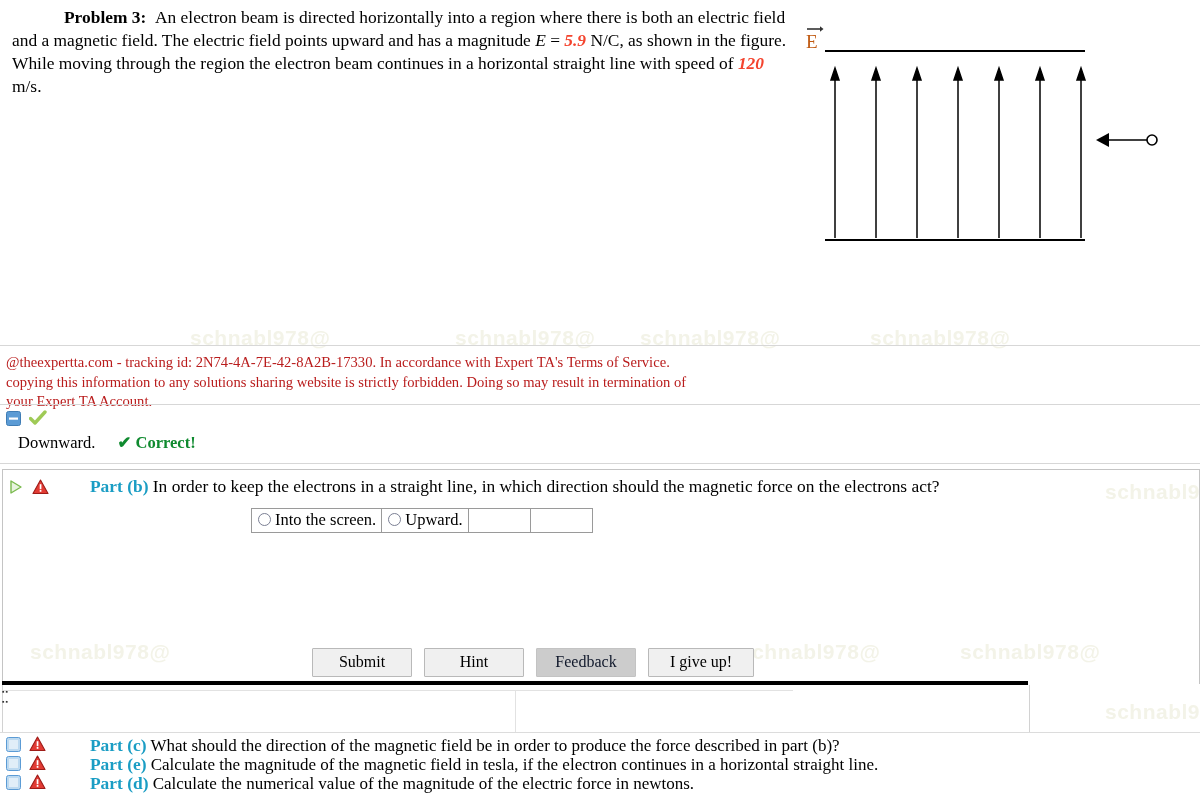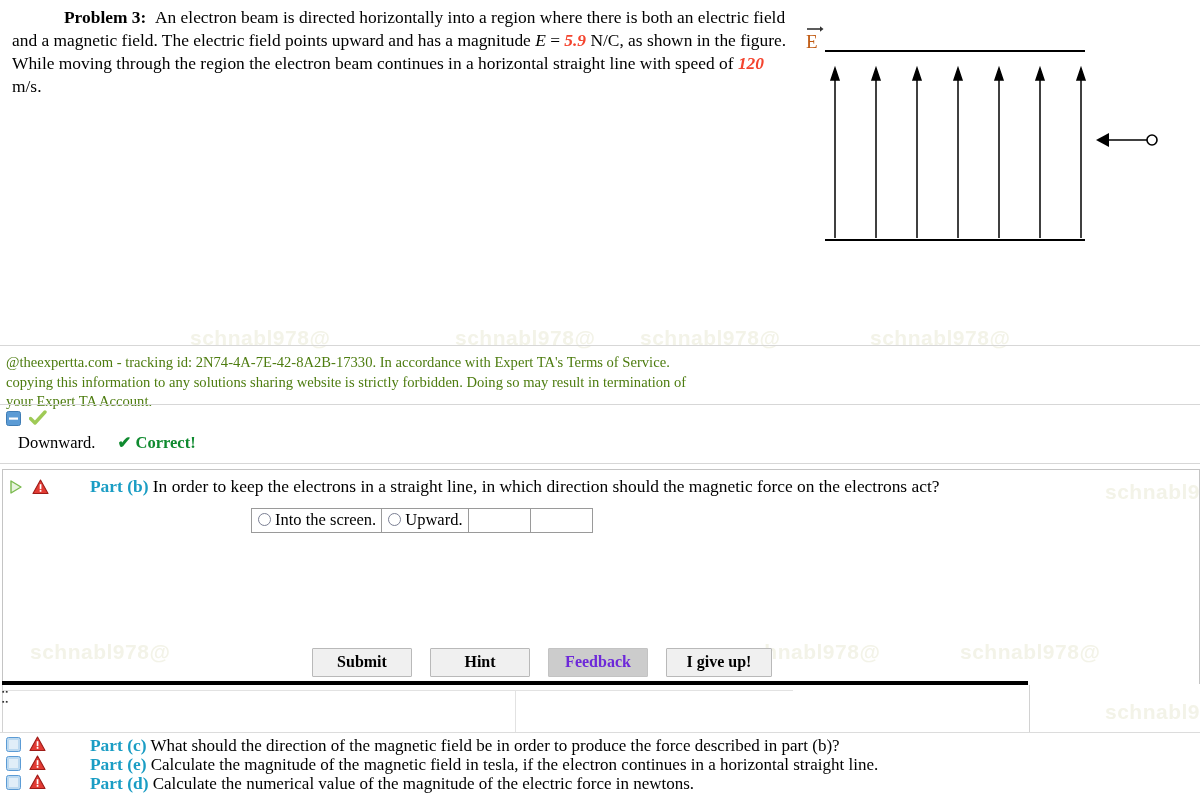--- a/index.html
+++ b/index.html
@@ -91,21 +91,21 @@
   }
 
   
   .notice {
     position: absolute;
     left: 6px;
     top: 353px;
     width: 740px;
     font-size: 14.6px;
     line-height: 1.35;
-    color: #4d7c0f;
+    color: #b91c1c;
     z-index: 2;
   }
 
   
   .part-block {
     position: absolute;
     z-index: 2;
   }
   .part-a {
     left: 0;
@@ -204,39 +204,38 @@
     vertical-align: -1px;
     background: #fff;
   }
 
   
   .btn-row {
     position: absolute;
     left: 312px;
     top: 648px;
     display: flex;
-    gap: 18px;
-    z-index: 2;
-    font-weight: bold;
+    gap: 12px;
+    z-index: 2;
   }
   .btn {
     font-family: "Liberation Serif", serif;
     font-size: 16px;
     background: #f0f0f0;
     border: 1px solid #b9b9b9;
     border-radius: 1px;
     padding: 4px 0 5px 0;
     width: 98px;
     text-align: center;
     color: #000;
     cursor: pointer;
   }
   .btn.disabled {
     background: #cccccc;
-    color: #6d28d9;
+    color: #0f172a;
     border-color: #c3c3c3;
     cursor: default;
   }
   .btn.wide { width: 104px; }
 
   
   .rule-thick {
     position: absolute;
     left: 2px;
     top: 681px;

